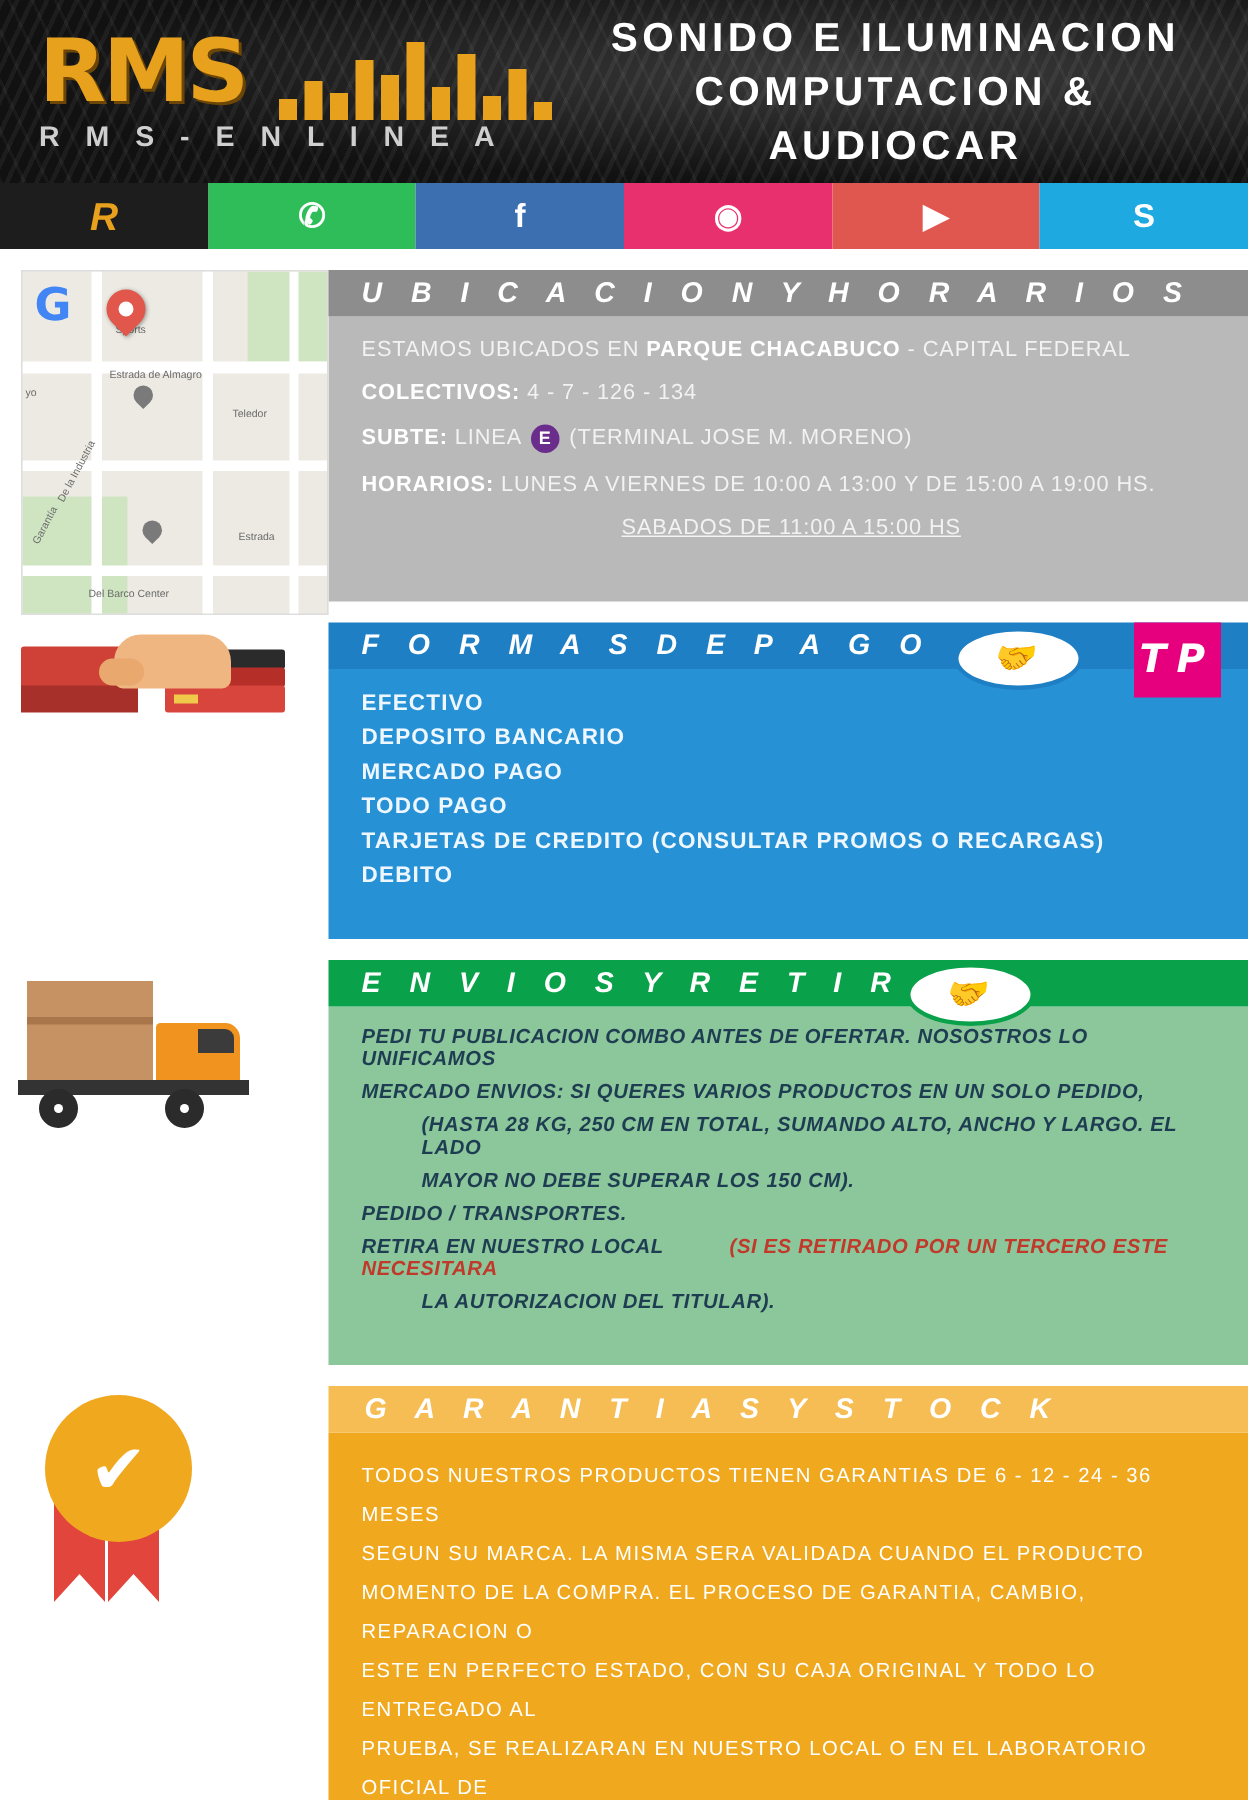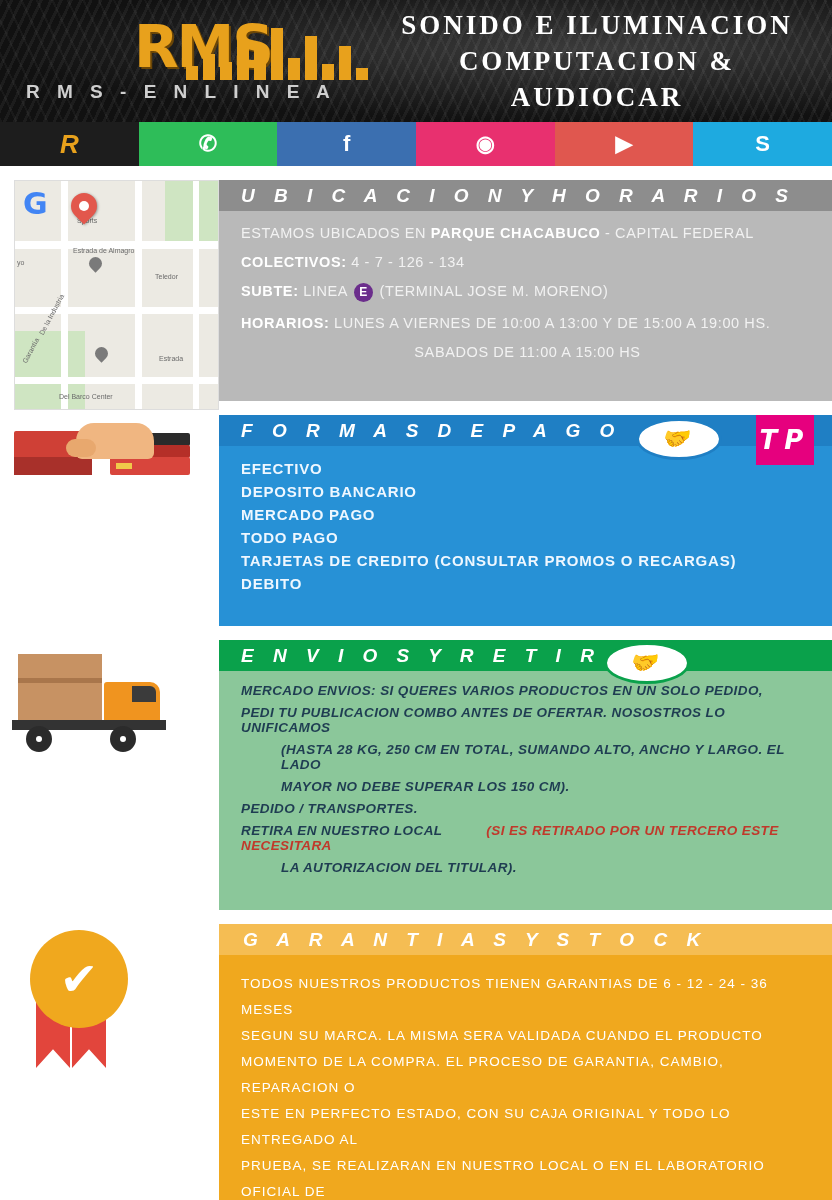--- a/index.html
+++ b/index.html
@@ -36,21 +36,20 @@
     z-index: 2;
   }
   .logo-rms {
     font-family: "DejaVu Sans", sans-serif;
     font-weight: bold;
     font-size: 58px;
     letter-spacing: -2px;
     color: #e8a11c;
     line-height: 56px;
     text-shadow: 2px 2px 0 #6b4607;
-    text-align: center;
   }
   .logo-sub {
     font-size: 19px;
     letter-spacing: 6px;
     color: #cfcfcf;
     margin-top: 6px;
     font-weight: bold;
   }
   .eq-bars {
     position: absolute;
@@ -66,21 +65,20 @@
     display: block;
     width: 12px;
     background: #e8a11c;
   }
   .header-title {
     position: relative;
     z-index: 2;
     flex: 1;
     text-align: center;
     padding-right: 18px;
-    font-family: Liberation Serif, serif;
   }
   .header-title div {
     color: #fff;
     font-size: 27px;
     letter-spacing: 3px;
     line-height: 36px;
     font-weight: bold;
   }
 
   
@@ -127,21 +125,21 @@
   
   .sec-ubi .band { background: #8d8d8d; }
   .sec-ubi .body-box { background: #b9b9b9; color: #fff; }
   .sec-ubi .body-box p {
     font-size: 14.5px;
     letter-spacing: .6px;
     margin-bottom: 13px;
     color: #f2f2f2;
   }
   .sec-ubi .body-box p b { color: #fff; }
-  .center-line { text-align: center; }
+  .center-line { text-align: center; text-decoration: underline; }
   .sube-e {
     display: inline-block;
     width: 19px; height: 19px;
     border-radius: 50%;
     background: #6b2d8c;
     color: #fff;
     text-align: center;
     line-height: 19px;
     font-size: 12px;
     font-weight: bold;
@@ -437,24 +435,24 @@
       <div class="wheel w1"></div>
       <div class="wheel w2"></div>
     </div>
     <div class="band">
       <span>E N V I O S   Y   R E T I R O</span>
       <div class="badge-shake-green">
           <span class="sh">🤝</span>
         </div>
     </div>
     <div class="body-box">
+      <p>PEDI TU PUBLICACION COMBO ANTES DE OFERTAR. NOSOSTROS LO UNIFICAMOS</p>
       <p>
         <span>MERCADO ENVIOS:</span><span> SI QUERES VARIOS PRODUCTOS EN UN SOLO PEDIDO,</span>
       </p>
-      <p>PEDI TU PUBLICACION COMBO ANTES DE OFERTAR. NOSOSTROS LO UNIFICAMOS</p>
       <p class="red">(HASTA 28 KG, 250 CM EN TOTAL, SUMANDO ALTO, ANCHO Y LARGO. EL LADO</p>
       <p class="red">MAYOR NO DEBE SUPERAR LOS 150 CM).</p>
       <p>PEDIDO / TRANSPORTES.</p>
       <p>
         <span>RETIRA EN NUESTRO LOCAL </span><span class="red">(SI ES RETIRADO POR UN TERCERO ESTE NECESITARA</span>
       </p>
       <p class="red">LA AUTORIZACION DEL TITULAR).</p>
     </div>
   </div>
 

